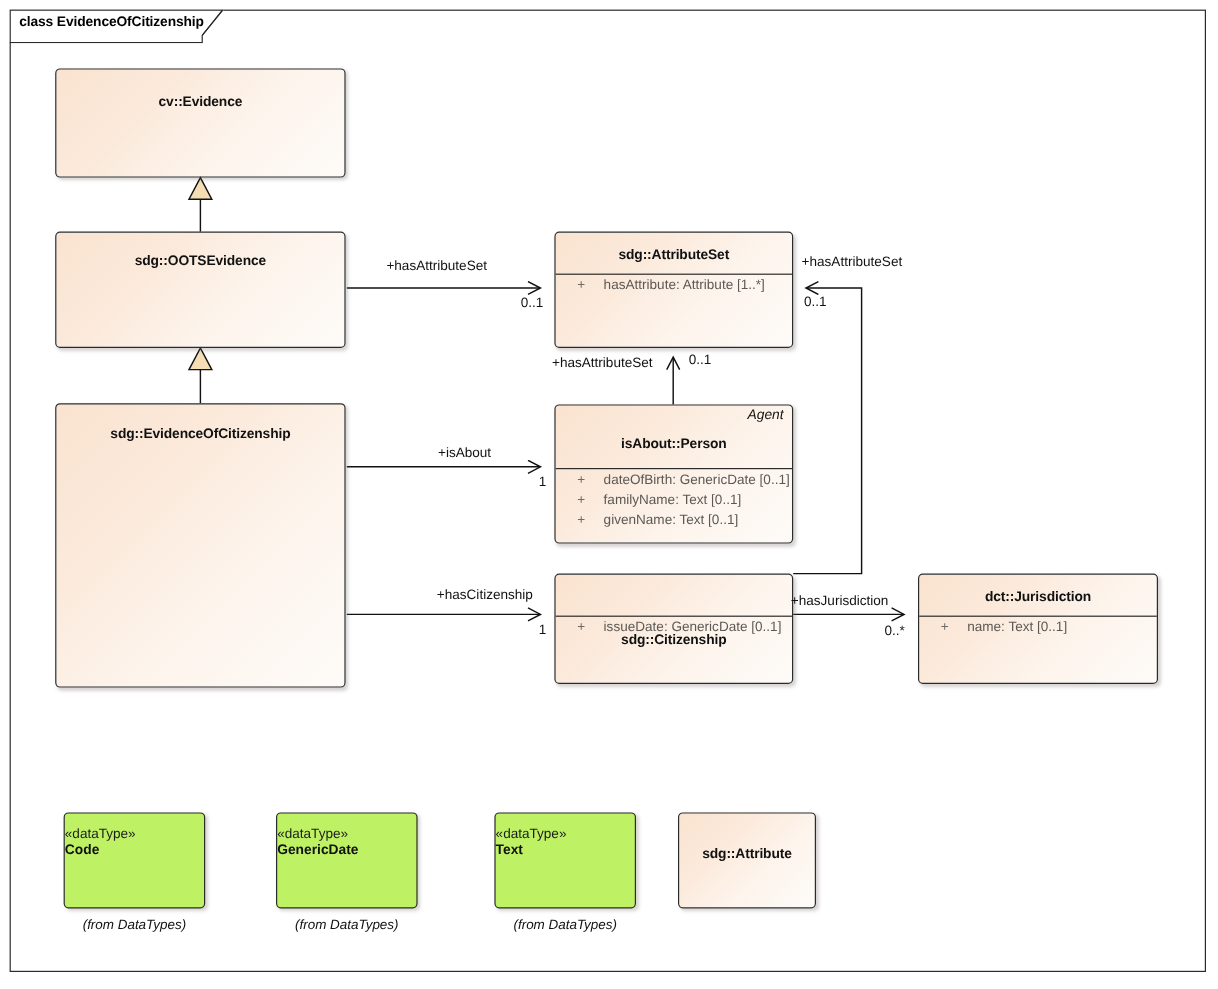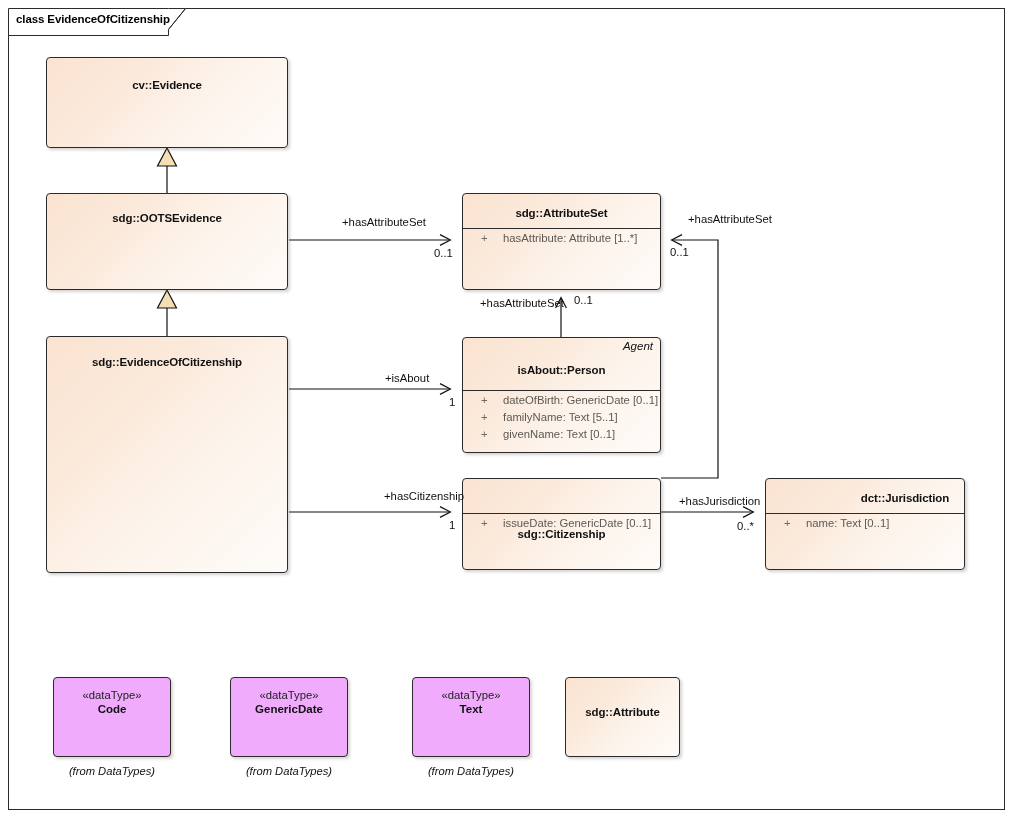--- a/index.html
+++ b/index.html
@@ -110,23 +110,23 @@
     width: 22px;
     color: #6d6a66;
   }
 
   
   .dt-node {
     position: absolute;
     box-sizing: border-box;
     border: 1px solid #2b2b2b;
     border-radius: 4px;
-    background: #f0abfc;
+    background: #bef264;
     box-shadow: 2px 2px 3px rgba(120,115,95,0.30);
-    text-align: center;
+    text-align: left;
     z-index: 3;
   }
   .dt-stereo {
     font-size: 11.3px;
     color: #1c1c1c;
     display: block;
     margin-top: 11px;
     white-space: nowrap;
   }
   .dt-name {
@@ -147,21 +147,20 @@
     z-index: 3;
   }
 
   
   .edge-label {
     position: absolute;
     font-size: 11.3px;
     color: #111111;
     white-space: nowrap;
     z-index: 5;
-    margin-left: 20px;
   }
   .mult-label {
     position: absolute;
     font-size: 11.3px;
     color: #111111;
     white-space: nowrap;
     z-index: 5;
   }
 
   
@@ -269,42 +268,42 @@
     <div class="title-zone" style="padding-top:22px;">
       <span class="stereo-right">Agent</span>
       <span class="cls-name">isAbout::Person</span>
     </div>
     <div class="divider" style="top:52px;"></div>
     <div class="attr-list" style="top:54px;">
       <span class="attr-row">
         <span class="vis">+</span><span>dateOfBirth: GenericDate [0..1]</span>
       </span>
       <span class="attr-row">
-        <span class="vis">+</span><span>familyName: Text [5..1]</span>
+        <span class="vis">+</span><span>familyName: Text [0..1]</span>
       </span>
       <span class="attr-row">
         <span class="vis">+</span><span>givenName: Text [0..1]</span>
       </span>
     </div>
   </div>
 
   <div class="node" style="left:462px; top:478px; width:199px; height:92px;">
     <div class="title-zone" style="padding-top:9px;margin-top:36px;">
       <span class="cls-name">sdg::Citizenship</span>
     </div>
     <div class="divider" style="top:34px;"></div>
     <div class="attr-list" style="top:36px;">
       <span class="attr-row">
         <span class="vis">+</span><span>issueDate: GenericDate [0..1]</span>
       </span>
     </div>
   </div>
 
   <div class="node" style="left:765px; top:478px; width:200px; height:92px;">
-    <div class="title-zone" style="padding-top:9px;margin-left:40px;">
+    <div class="title-zone" style="padding-top:9px;">
       <span class="cls-name">dct::Jurisdiction</span>
     </div>
     <div class="divider" style="top:34px;"></div>
     <div class="attr-list" style="top:36px;">
       <span class="attr-row">
         <span class="vis">+</span><span>name: Text [0..1]</span>
       </span>
     </div>
   </div>
 

